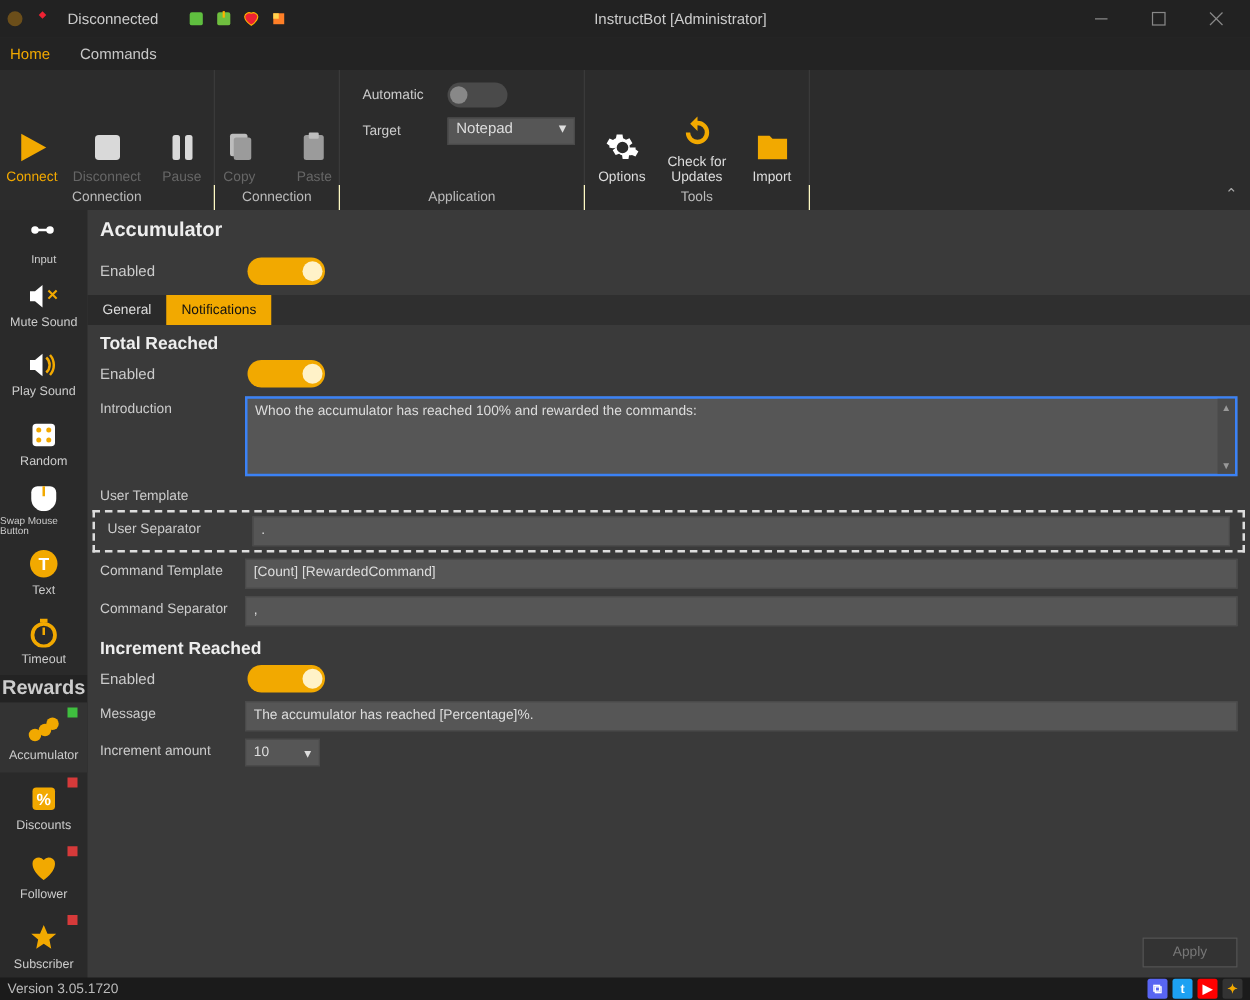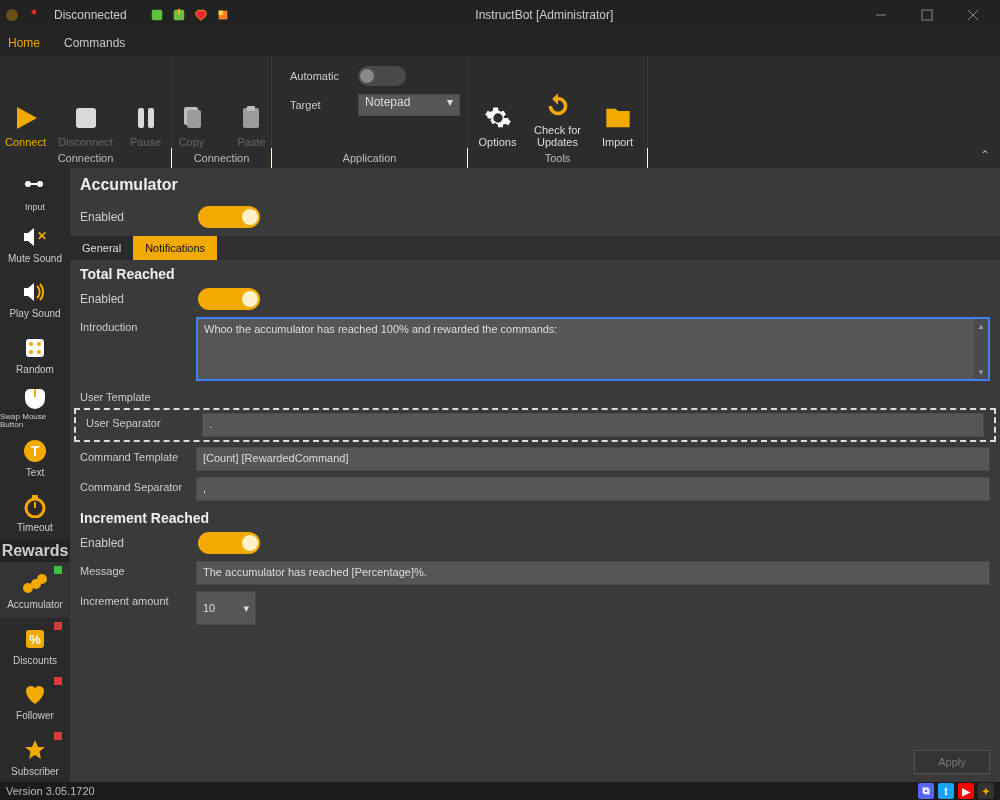--- a/index.html
+++ b/index.html
@@ -67,21 +67,21 @@
   .tab.active{background:var(--orange);color:#111;position:relative;}
   .tab.active::after{content:"";position:absolute;bottom:-5px;left:50%;transform:translateX(-50%);border:5px solid transparent;border-top-color:var(--orange);}
   .section{padding:6px 10px 2px 10px;font-weight:700;font-size:14px;color:#eee;}
   .field{display:flex;align-items:flex-start;padding:3px 10px;gap:8px;}
   .field label{width:108px;color:#ccc;padding-top:4px;font-size:11px;}
   .txt{flex:1;background:var(--input-bg);border:1px solid #4a4a4a;color:#ddd;font-size:11px;padding:4px 6px;height:24px;}
   .txtarea{flex:1;background:var(--input-bg);border:2px solid #3b82f6;color:#ddd;font-size:11px;padding:4px 6px;height:64px;position:relative;}
   .scroll-track{position:absolute;right:0;top:0;bottom:0;width:14px;background:#4a4a4a;display:flex;flex-direction:column;justify-content:space-between;align-items:center;}
   .scroll-btn{width:14px;height:14px;display:flex;align-items:center;justify-content:center;color:#999;font-size:8px;}
   .highlight-row{border:2px dashed #ddd;margin:2px 4px;}
-  .ddl-sm{width:60px;height:22px;background:var(--input-bg);border:1px solid #4a4a4a;color:#ddd;display:flex;align-items:center;justify-content:space-between;padding:16px 6px;font-size:11px;}
+  .ddl-sm{width:60px;height:22px;background:var(--input-bg);border:1px solid #4a4a4a;color:#ddd;display:flex;align-items:center;justify-content:space-between;padding:4px 6px;font-size:11px;}
   
   .apply-area{position:absolute;right:10px;bottom:26px;}
   .apply-btn{width:76px;height:24px;border:1px solid #555;background:#333;color:#777;display:flex;align-items:center;justify-content:center;font-size:11px;}
   
   .status{position:absolute;bottom:0;left:0;right:0;height:18px;background:#1b1b1b;color:#bbb;font-size:11px;display:flex;align-items:center;padding:0 6px;justify-content:space-between;}
   .status .socials{display:flex;gap:4px;}
   .social{width:16px;height:16px;display:flex;align-items:center;justify-content:center;border-radius:2px;font-size:10px;font-weight:700;color:#fff;}
 </style>
 </head>
 <body>

